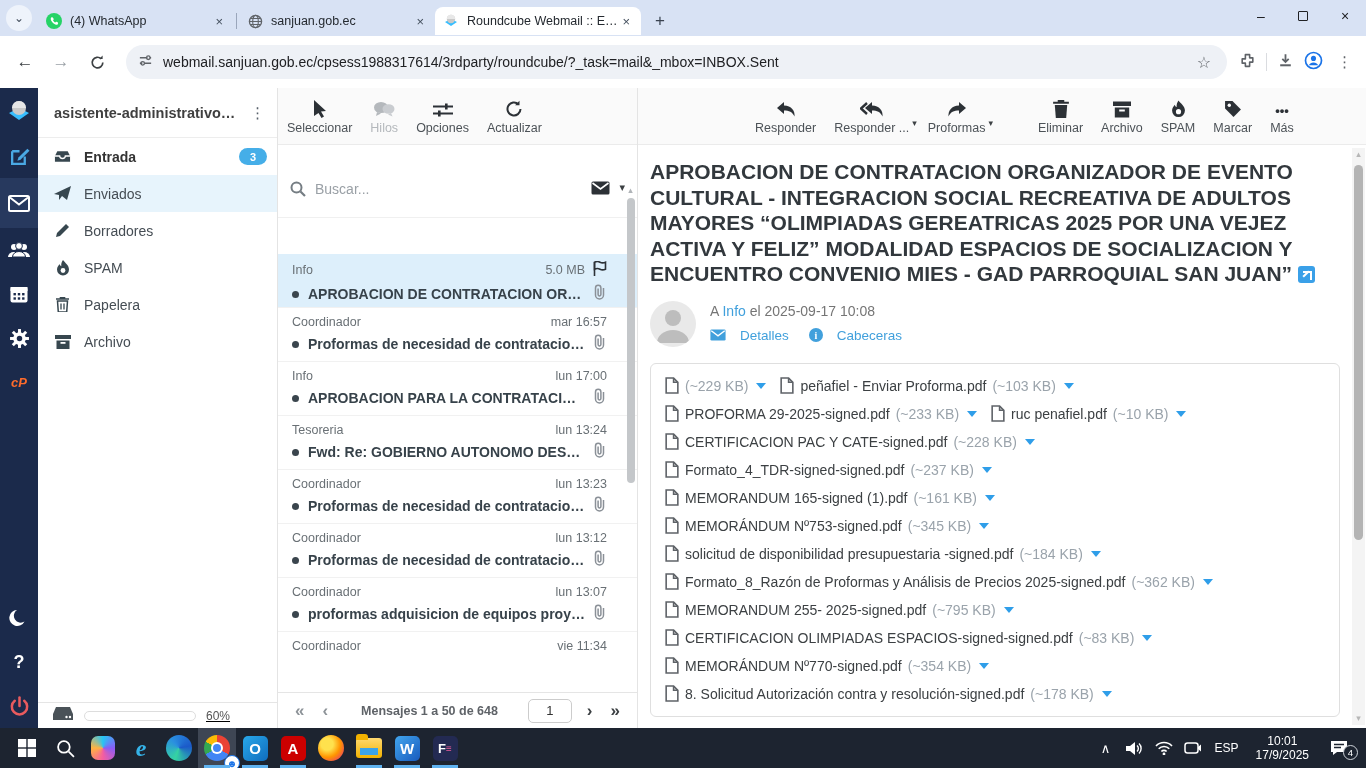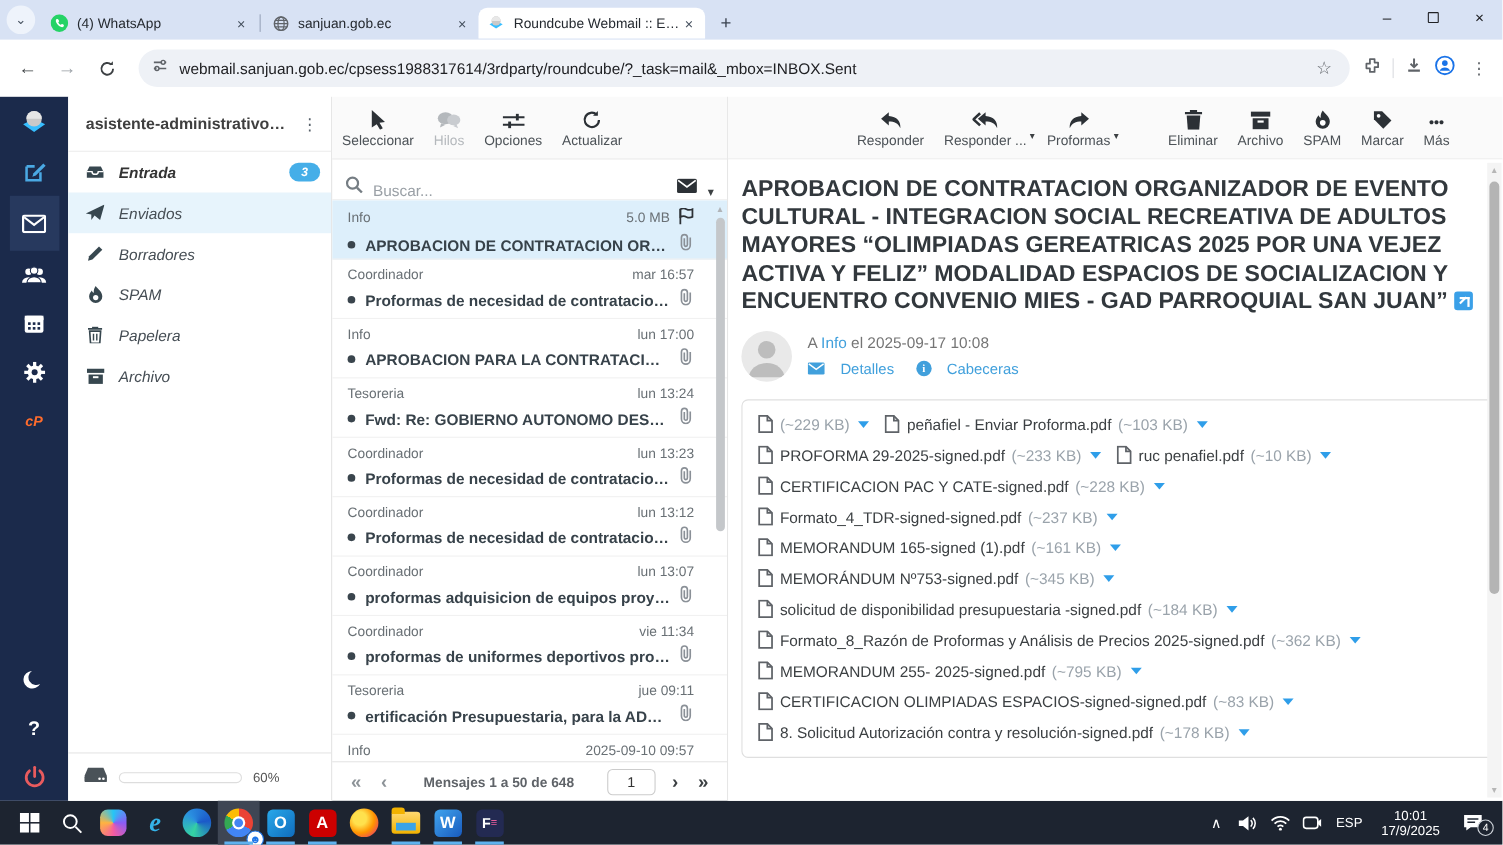--- a/index.html
+++ b/index.html
@@ -27,53 +27,53 @@
   .urltext { color:#202124; font-size:14px; flex:1; }
   .star { color:#5f6368; font-size:16px; padding:0 4px; }
   .navicons { display:flex; align-items:center; gap:10px; margin-left:4px; }
   .vdiv { width:1px; height:18px; background:#dadce0; }
   .kebab { color:#5f6368; font-size:15px; letter-spacing:0; padding:0 4px; }
 
   
   .webmail { height:640px; display:flex; background:#fff; }
 
   
-  .appbar { width:62px; background:#1b2a4b; display:flex; flex-direction:column; align-items:center; flex:none; }
+  .appbar { width:38px; background:#1b2a4b; display:flex; flex-direction:column; align-items:center; flex:none; }
   .ab { width:45px; height:44px; display:flex; align-items:center; justify-content:center; }
   .ab.logo { height:46px; }
   .ab.active { background:#27395e; height:50px; }
   .ab.cp { color:#ff6c2c; font-weight:bold; font-size:13px; font-style:italic; }
   .ab.help { color:#fff; font-weight:bold; font-size:18px; }
   .abspacer { flex:1; }
 
   
   .foldercol { width:240px; border-right:1px solid #e4e4e4; position:relative; flex:none; background:#fff; }
   .account { height:50px; border-bottom:1px solid #ededed; display:flex; align-items:center; padding:0 8px 0 16px; }
   .account .em { flex:1; min-width:0; font-size:14.5px; font-weight:bold; color:#3f3f3f; }
   .account .kb { color:#57606a; font-size:15px; padding:0 4px; }
-  .folder { height:37px; display:flex; align-items:center; padding:0 10px 0 16px; color:#454d54; font-size:14px;font-style:italic; }
+  .folder { height:37px; display:flex; align-items:center; padding:0 10px 0 16px; color:#454d54; font-size:14px; }
   .folder .fi { width:17px; margin-right:13px; display:flex; justify-content:center; flex:none; }
   .folder .fl { flex:1; }
   .folder.bold .fl { font-weight:bold; color:#333; }
   .folder.sel { background:#e7f4fc; }
   .badge { background:#45aee8; color:#fff; font-size:11px; font-weight:bold; border-radius:9px; min-width:28px; height:17px; display:flex; align-items:center; justify-content:center; }
-  .quota { position:absolute; left:0; right:0; bottom:0; height:44px; border-top:1px solid #e5e5e5; display:flex; align-items:center; padding:0 14px; gap:10px; }
+  .quota { position:absolute; left:0; right:0; bottom:0; height:26px; border-top:1px solid #e5e5e5; display:flex; align-items:center; padding:0 14px; gap:10px;text-decoration:underline; }
   .qtrack { width:112px; height:10px; border:1px solid #ddd; border-radius:5px; overflow:hidden; background:#fff; }
   .qfill { height:100%; width:60%; background:#63b5e8; border-radius:5px; }
   .qpct { font-size:12px; color:#555; }
 
   
-  .listcol { width:360px; border-right:1px solid #e4e4e4; display:flex; flex-direction:column; position:relative; flex:none; }
+  .listcol { width:360px; border-right:1px solid #e4e4e4; display:flex; flex-direction:column; position:relative; flex:none;gap:36px; }
   .mailtoolbar { height:57px; background:#fafafa; border-bottom:1px solid #ebebeb; display:flex; align-items:center; flex:none; }
   .tbtn { display:flex; flex-direction:column; align-items:center; justify-content:center; gap:3px; padding:0 9px; color:#4c5257; font-size:12.5px; }
   .tbtn .ti { height:20px; display:flex; align-items:flex-end; }
   .tbtn.dis { color:#b4b8bc; }
   .tbsp { width:34px; }
   .ddcaret { color:#3c4043; font-size:9px; margin:14px 2px 0 -6px; }
-  .searchrow { height:37px; border-bottom:1px solid #f0f0f0; display:flex; align-items:flex-end; padding:0 12px; gap:9px; flex:none; }
+  .searchrow { height:37px; border-bottom:1px solid #f0f0f0; display:flex; align-items:flex-start; padding:0 12px; gap:9px; flex:none; }
   .searchrow input { border:none; outline:none; flex:1; font-size:14px; color:#444; background:transparent; font-family:"Liberation Sans",sans-serif; }
   .searchrow input::placeholder { color:#9aa0a6; }
   .srchev { color:#3c4043; font-size:11px; }
   .rows { flex:1; overflow:hidden; }
   .mrow { height:54px; padding:7px 30px 0 14px; border-bottom:1px solid #f1f1f1; }
   .mrow.sel { background:#ddeffb; }
   .mtop { display:flex; align-items:center; font-size:12.5px; color:#697075; }
   .mtop .sender { flex:1; }
   .mtop .flagi { margin-left:8px; }
   .mbot { display:flex; align-items:center; margin-top:5px; }
@@ -783,20 +783,29 @@
             </svg>
             <span class="attname">CERTIFICACION OLIMPIADAS ESPACIOS-signed-signed.pdf</span>
             <span class="attsize">(~83 KB)</span>
             <span class="caret"></span>
           </span>
         <span class="att">
             <svg width="14" height="17" viewBox="0 0 13 16">
               <path d="M1 1h7l4 4v10H1z" fill="none" stroke="#5f6368" stroke-width="1.5"></path>
               <path d="M8 1v4h4" fill="none" stroke="#5f6368" stroke-width="1.5"></path>
             </svg>
+            <span class="attname">MEMORÁNDUM Nº770-signed.pdf</span>
+            <span class="attsize">(~354 KB)</span>
+            <span class="caret"></span>
+          </span>
+        <span class="att">
+            <svg width="14" height="17" viewBox="0 0 13 16">
+              <path d="M1 1h7l4 4v10H1z" fill="none" stroke="#5f6368" stroke-width="1.5"></path>
+              <path d="M8 1v4h4" fill="none" stroke="#5f6368" stroke-width="1.5"></path>
+            </svg>
             <span class="attname">8. Solicitud Autorización contra y resolución-signed.pdf</span>
             <span class="attsize">(~178 KB)</span>
             <span class="caret"></span>
           </span>
       </div>
     </div>
     <div class="mscroll">
       <span class="msa">▴</span>
       <span class="mthumb"></span>
       <span class="msa">▾</span>

